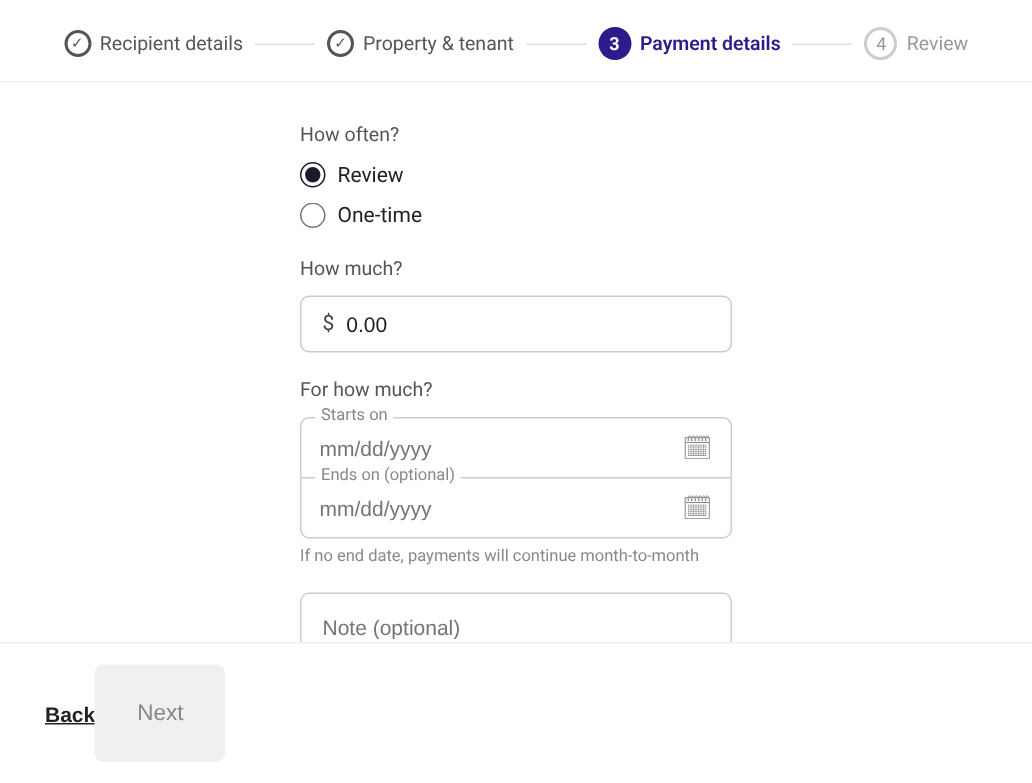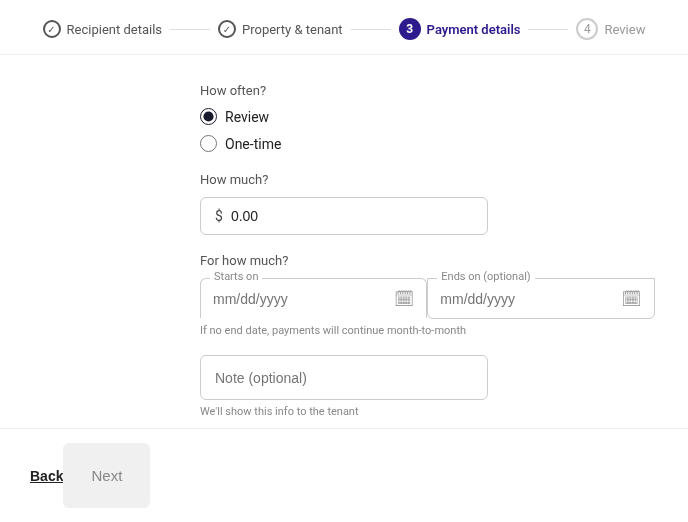--- a/index.html
+++ b/index.html
@@ -126,21 +126,21 @@
     .amount-wrapper input {
       border: none;
       outline: none;
       font-size: 14px;
       color: #222;
       width: 100%;
     }
 
     .date-group {
       display: flex;
-      flex-direction: row;
+      flex-direction: column;
       gap: 0;
       margin-bottom: 4px;
     }
 
     .date-field-wrapper {
       position: relative;
     }
 
     .date-field-wrapper .floating-label {
       position: absolute;

